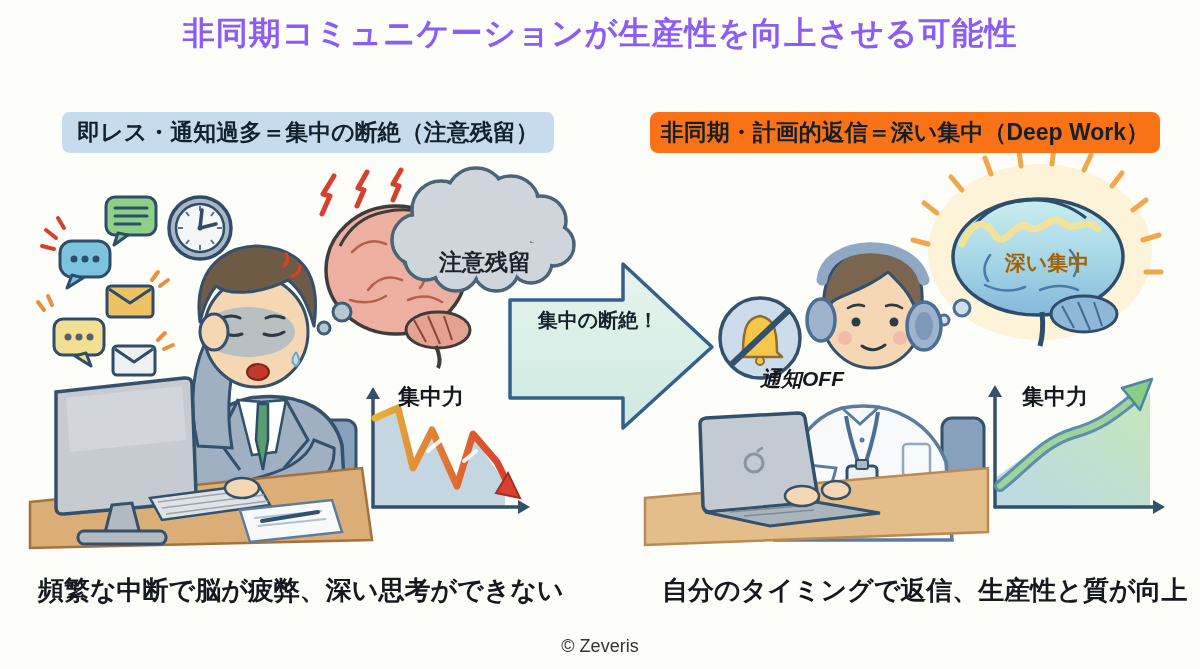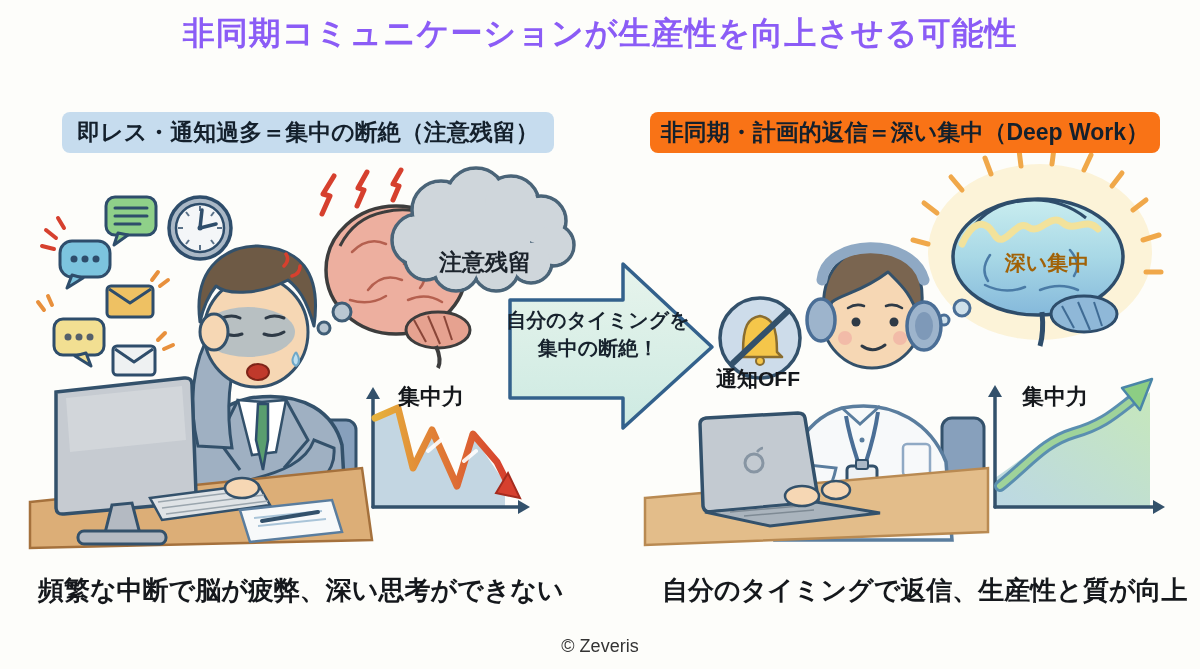--- a/index.html
+++ b/index.html
@@ -20,21 +20,21 @@
     font-size:23px;font-weight:bold;color:#14202c;white-space:nowrap;
   }
   .hdr-left{left:62px;top:112px;width:492px;background:#c6dcee;}
   .hdr-right{left:650px;top:112px;width:510px;background:#f97316;}
   .cloud-ja{left:392px;top:203px;width:186px;text-align:center;font-size:23px;font-weight:bold;color:#1c232b;margin-top:44px;}
   .cloud-en{left:384px;top:231px;width:200px;text-align:center;font-size:16px;font-weight:bold;color:#1c232b;}
   .arrow-text{
     left:496px;top:306px;width:204px;text-align:center;
     font-size:20px;font-weight:bold;line-height:28px;color:#17222d;
   }
-  .notif{left:700px;top:365px;width:100px;text-align:right;font-size:21px;font-weight:bold;}
+  .notif{left:752px;top:365px;width:100px;text-align:center;font-size:21px;font-weight:bold;font-style:italic;}
   .brain-label{left:997px;top:249px;width:100px;text-align:center;font-size:21px;font-weight:bold;color:#a16207;}
   .chart-label{width:90px;font-size:22px;font-weight:bold;}
   .chart-label.left{left:398px;top:382px;}
   .chart-label.right{left:1022px;top:382px;}
   .caption{top:573px;width:520px;text-align:left;font-size:26px;font-weight:bold;white-space:nowrap;}
   .caption.left{left:38px;}
   .caption.right{left:662px;}
   .footer{left:0;top:636px;width:1200px;text-align:center;font-size:18px;color:#333;}
 </style>
 </head>
@@ -396,21 +396,20 @@
 <div class="txt hdr hdr-left">
   <span>即レス・通知過多＝集中の断絶（注意残留）</span>
 </div>
 <div class="txt hdr hdr-right">
   <span>非同期・計画的返信＝深い集中（Deep Work）</span>
 </div>
 
 <div class="txt cloud-ja">注意残留</div>
 
 <div class="txt arrow-text">
-  <div>自分のタイミングを</div>
   <div>集中の断絶！</div>
 </div>
 
 <div class="txt notif">通知OFF</div>
 <div class="txt brain-label">深い集中</div>
 
 <div class="txt chart-label left">集中力</div>
 <div class="txt chart-label right">集中力</div>
 
 <div class="txt caption left">頻繁な中断で脳が疲弊、深い思考ができない</div>

